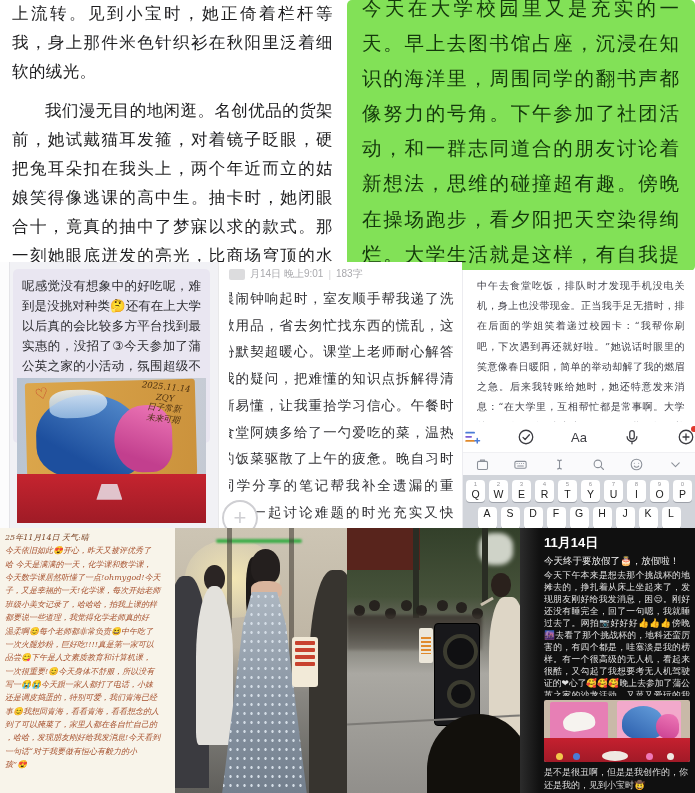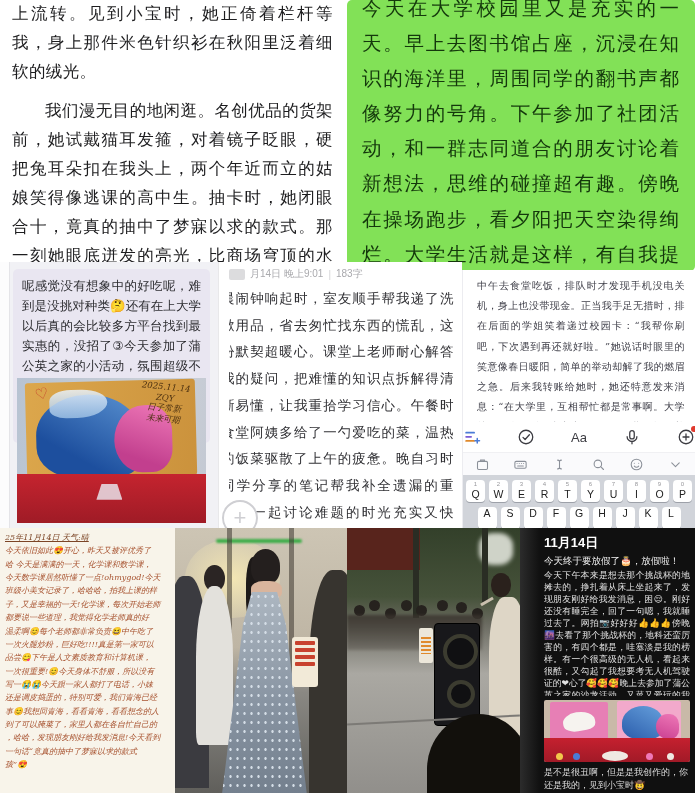--- a/index.html
+++ b/index.html
@@ -72,21 +72,21 @@
   .kb-row{display:flex;justify-content:center;gap:4px;margin-bottom:5px;}
   .kb-key{width:19px;height:22px;background:#fff;border-radius:4px;box-shadow:0 1px 0 #9da1a9;
     display:flex;flex-direction:column;align-items:center;}
   .kb-num{font-size:6px;color:#98989c;line-height:7px;margin-top:1px;}
   .kb-letter{font-size:10.5px;color:#222;line-height:12px;}
 
   
   .tile-diary{left:0;top:528px;width:175px;height:265px;background:#f8f4ea;padding:3px 5px;}
   .diary-line{font-family:"DejaVu Serif",serif;font-style:italic;font-size:8px;line-height:1.67;
     color:#a7522f;white-space:nowrap;overflow:hidden;}
-  .diary-head{color:#7c4526;text-decoration:underline;}
+  .diary-head{color:#7c4526;}
 
   
   .tile-photo-gown{left:175px;top:528px;width:172px;height:265px;
     background:linear-gradient(#cdc5b4 0%,#beb5a4 45%,#8a8883 62%,#605f5b 100%);}
   .glow{position:absolute;left:6%;top:4%;width:55%;height:30%;border-radius:50%;
     background:radial-gradient(#f3e6b4,rgba(243,230,180,0));}
   .led-streak{position:absolute;left:24%;top:4%;width:50%;height:4px;background:#3fae4a;
     filter:blur(1px);border-radius:2px;}
   .frame-line{position:absolute;top:0;width:5px;height:58%;background:rgba(60,55,48,.55);}
   .fig-dark-left{position:absolute;left:-6%;top:18%;width:26%;height:80%;background:#3b3b40;
@@ -356,33 +356,33 @@
         </div>
       </div>
   </section>
 
   <section class="tile tile-diary">
     <div>
         <div class="diary-line diary-head">25年11月14日 天气:晴</div>
         <div class="diary-line">今天依旧如此😍开心，昨天又被评优秀了</div>
         <div class="diary-line">哈 今天是满满的一天，化学课和数学课，</div>
         <div class="diary-line">今天数学课居然听懂了一点!ohmygod!今天</div>
+        <div class="diary-line">子，又是幸福的一天!化学课，每次开始老师</div>
         <div class="diary-line">班级小美女记录了，哈哈哈，拍我上课的样</div>
-        <div class="diary-line">子，又是幸福的一天!化学课，每次开始老师</div>
         <div class="diary-line">都要说一些道理，我觉得化学老师真的好</div>
         <div class="diary-line">温柔啊😊每个老师都非常负责😆中午吃了</div>
         <div class="diary-line">一次火腿炒粉，巨好吃!!!!真是第一家可以</div>
         <div class="diary-line">品尝😋下午是人文素质教育和计算机课，</div>
         <div class="diary-line">一次很重要!😊今天身体不舒服，所以没有</div>
         <div class="diary-line">写一😭😭今天跟一家人都打了电话，小妹</div>
         <div class="diary-line">还是调皮捣蛋的，特别可爱，我们青海已经</div>
         <div class="diary-line">事😊我想回青海，看看青海，看看想念的人</div>
         <div class="diary-line">到了可以腌菜了，家里人都在各自忙自己的</div>
         <div class="diary-line">，哈哈，发现朋友刚好给我发消息!今天看到</div>
-        <div class="diary-line">一句话“竟真的抽中了梦寐以求的款式</div>
+        <div class="diary-line">一句话“对于我要做有恒心有毅力的小</div>
         <div class="diary-line">孩”😍</div>
       </div>
   </section>
 
   <section class="tile tile-photo-gown">
     <div class="glow"></div>
     <div class="led-streak"></div>
     <div class="frame-line" style="left:30%"></div>
     <div class="frame-line" style="left:66%"></div>
     <div class="fig-dark-left"></div>

